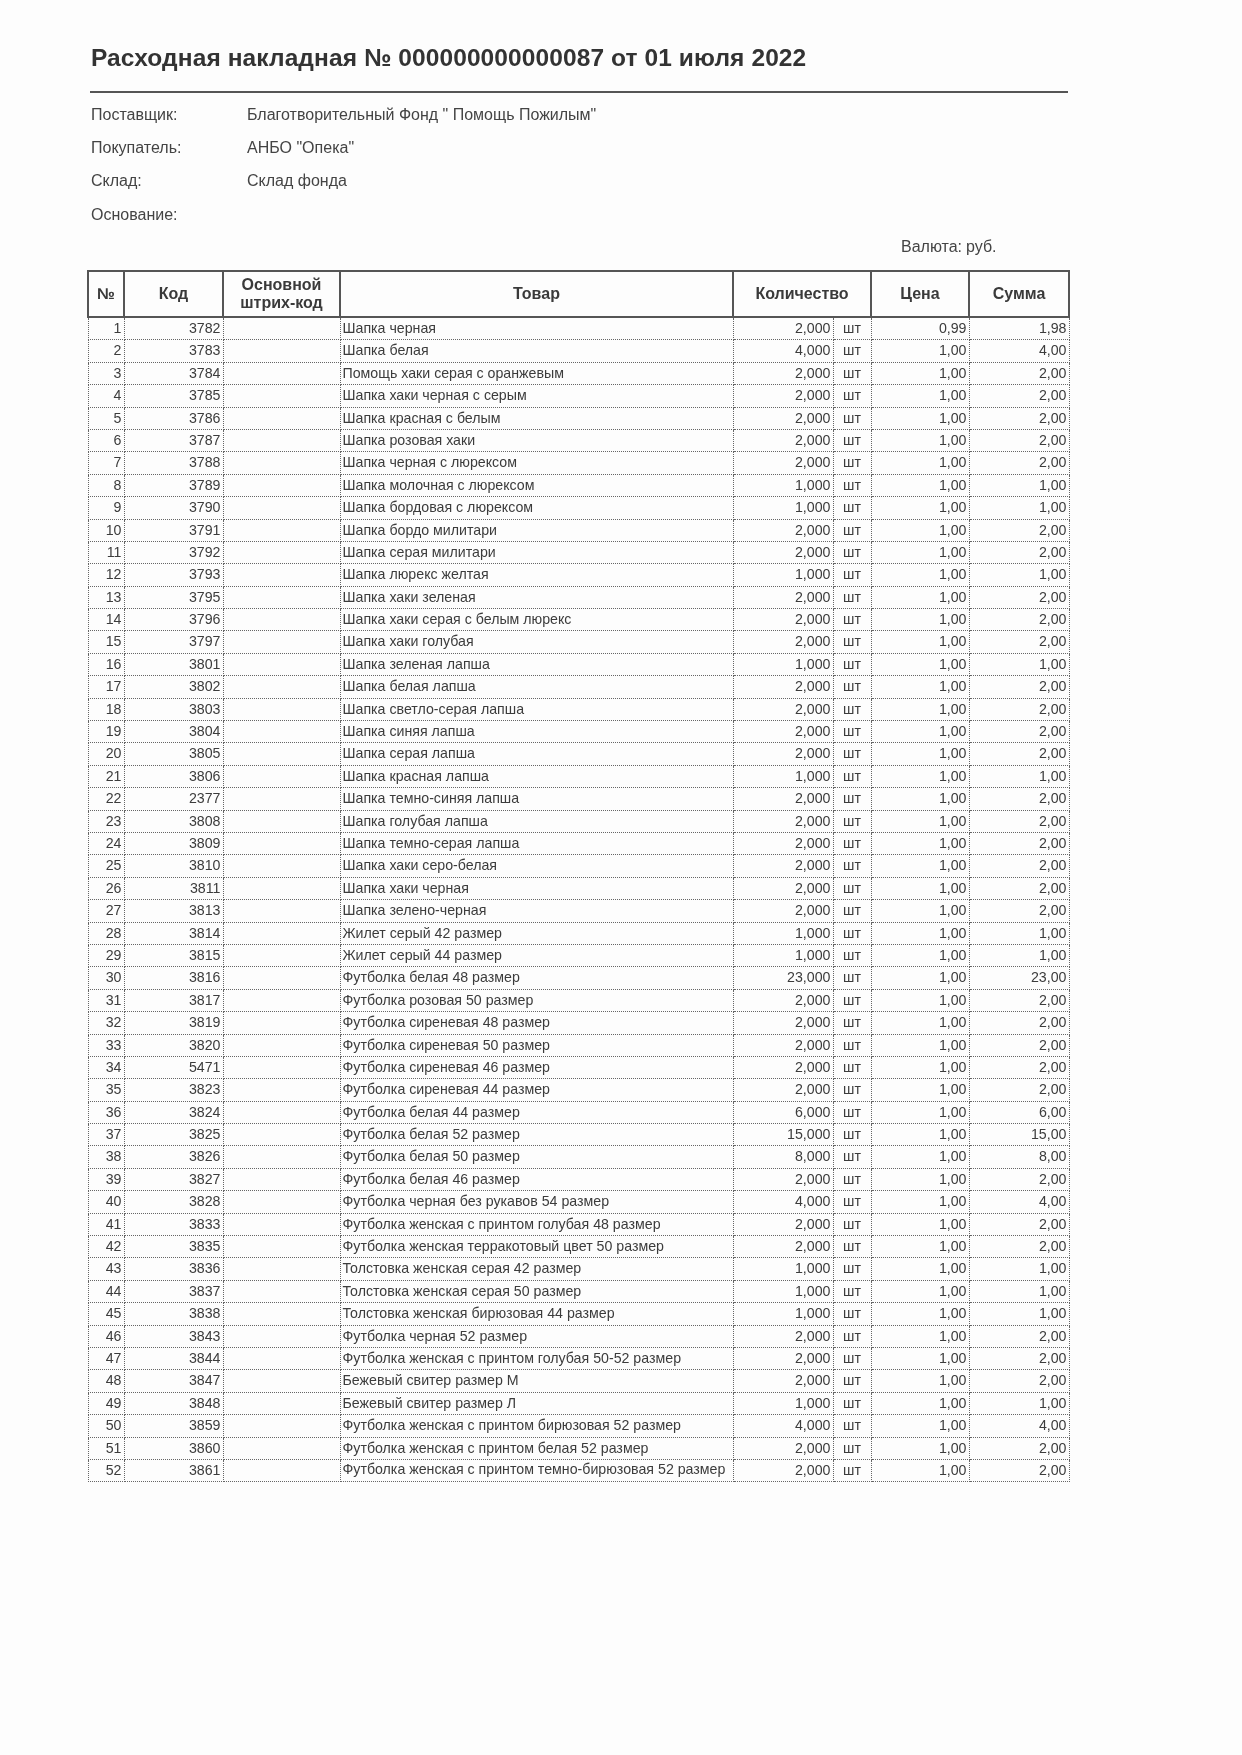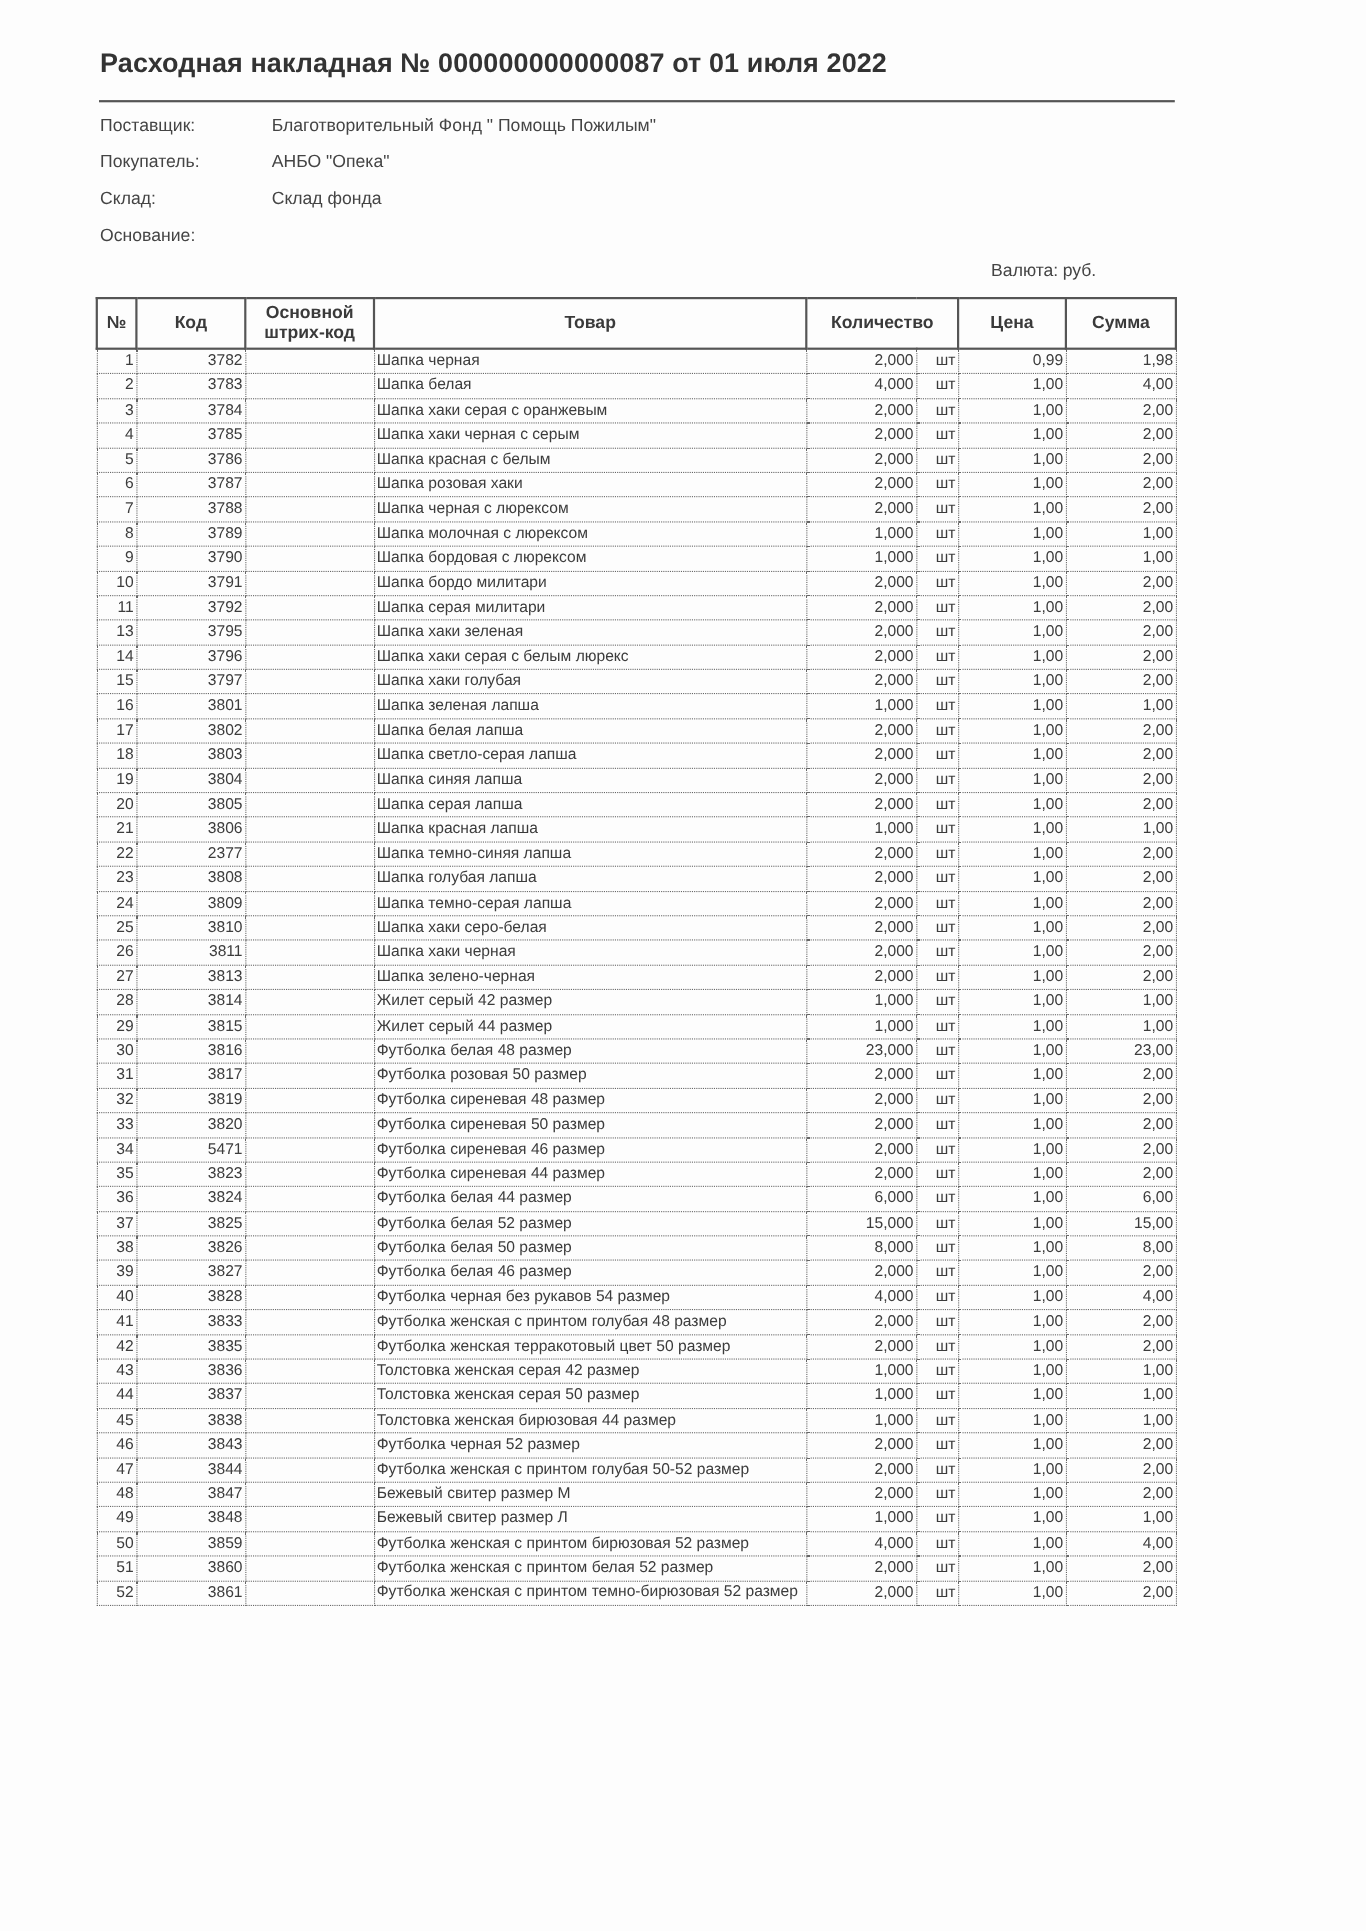--- a/index.html
+++ b/index.html
@@ -27,21 +27,21 @@
   }
   table.items th {
     border: 2px solid #555; font-weight: bold; font-size: 16px; color: #3a3a3a;
     text-align: center; vertical-align: middle; height: 44px; line-height: 18px; padding: 0 3px;
   }
   table.items td {
     border-left: 1.5px dotted #666; border-right: 1.5px dotted #666; border-bottom: 1.5px dotted #666;
     height: 21.4px; line-height: 20px; padding: 0 2px; vertical-align: top; white-space: nowrap;
   }
   td.num, td.code, td.qty, td.price, td.sum { text-align: right; }
-  td.unit { text-align: right; padding-left: 2px; }
+  td.unit { text-align: center; padding-left: 2px; }
   td.name { text-align: left; margin-left: 46px; }
   td.name.wrap { white-space: normal; line-height: 19px; }
 </style>
 </head>
 <body>
 
 <h1 class="title">Расходная накладная № 000000000000087 от 01 июля 2022</h1>
 <div class="title-rule"></div>
 
 <div class="meta-row" style="top:106px">
@@ -101,21 +101,21 @@
         <td class="name">Шапка белая</td>
         <td class="qty">4,000</td>
         <td class="unit">шт</td>
         <td class="price">1,00</td>
         <td class="sum">4,00</td>
       </tr>
       <tr>
         <td class="num">3</td>
         <td class="code">3784</td>
         <td class="barcode"></td>
-        <td class="name">Шапка хаки серая с оранжевым</td>
+        <td class="name">Помощь хаки серая с оранжевым</td>
         <td class="qty">2,000</td>
         <td class="unit">шт</td>
         <td class="price">1,00</td>
         <td class="sum">2,00</td>
       </tr>
       <tr>
         <td class="num">4</td>
         <td class="code">3785</td>
         <td class="barcode"></td>
         <td class="name">Шапка хаки черная с серым</td>
@@ -186,20 +186,30 @@
       </tr>
       <tr>
         <td class="num">11</td>
         <td class="code">3792</td>
         <td class="barcode"></td>
         <td class="name">Шапка серая милитари</td>
         <td class="qty">2,000</td>
         <td class="unit">шт</td>
         <td class="price">1,00</td>
         <td class="sum">2,00</td>
+      </tr>
+      <tr>
+        <td class="num">12</td>
+        <td class="code">3793</td>
+        <td class="barcode"></td>
+        <td class="name">Шапка люрекс желтая</td>
+        <td class="qty">1,000</td>
+        <td class="unit">шт</td>
+        <td class="price">1,00</td>
+        <td class="sum">1,00</td>
       </tr>
       <tr>
         <td class="num">13</td>
         <td class="code">3795</td>
         <td class="barcode"></td>
         <td class="name">Шапка хаки зеленая</td>
         <td class="qty">2,000</td>
         <td class="unit">шт</td>
         <td class="price">1,00</td>
         <td class="sum">2,00</td>

